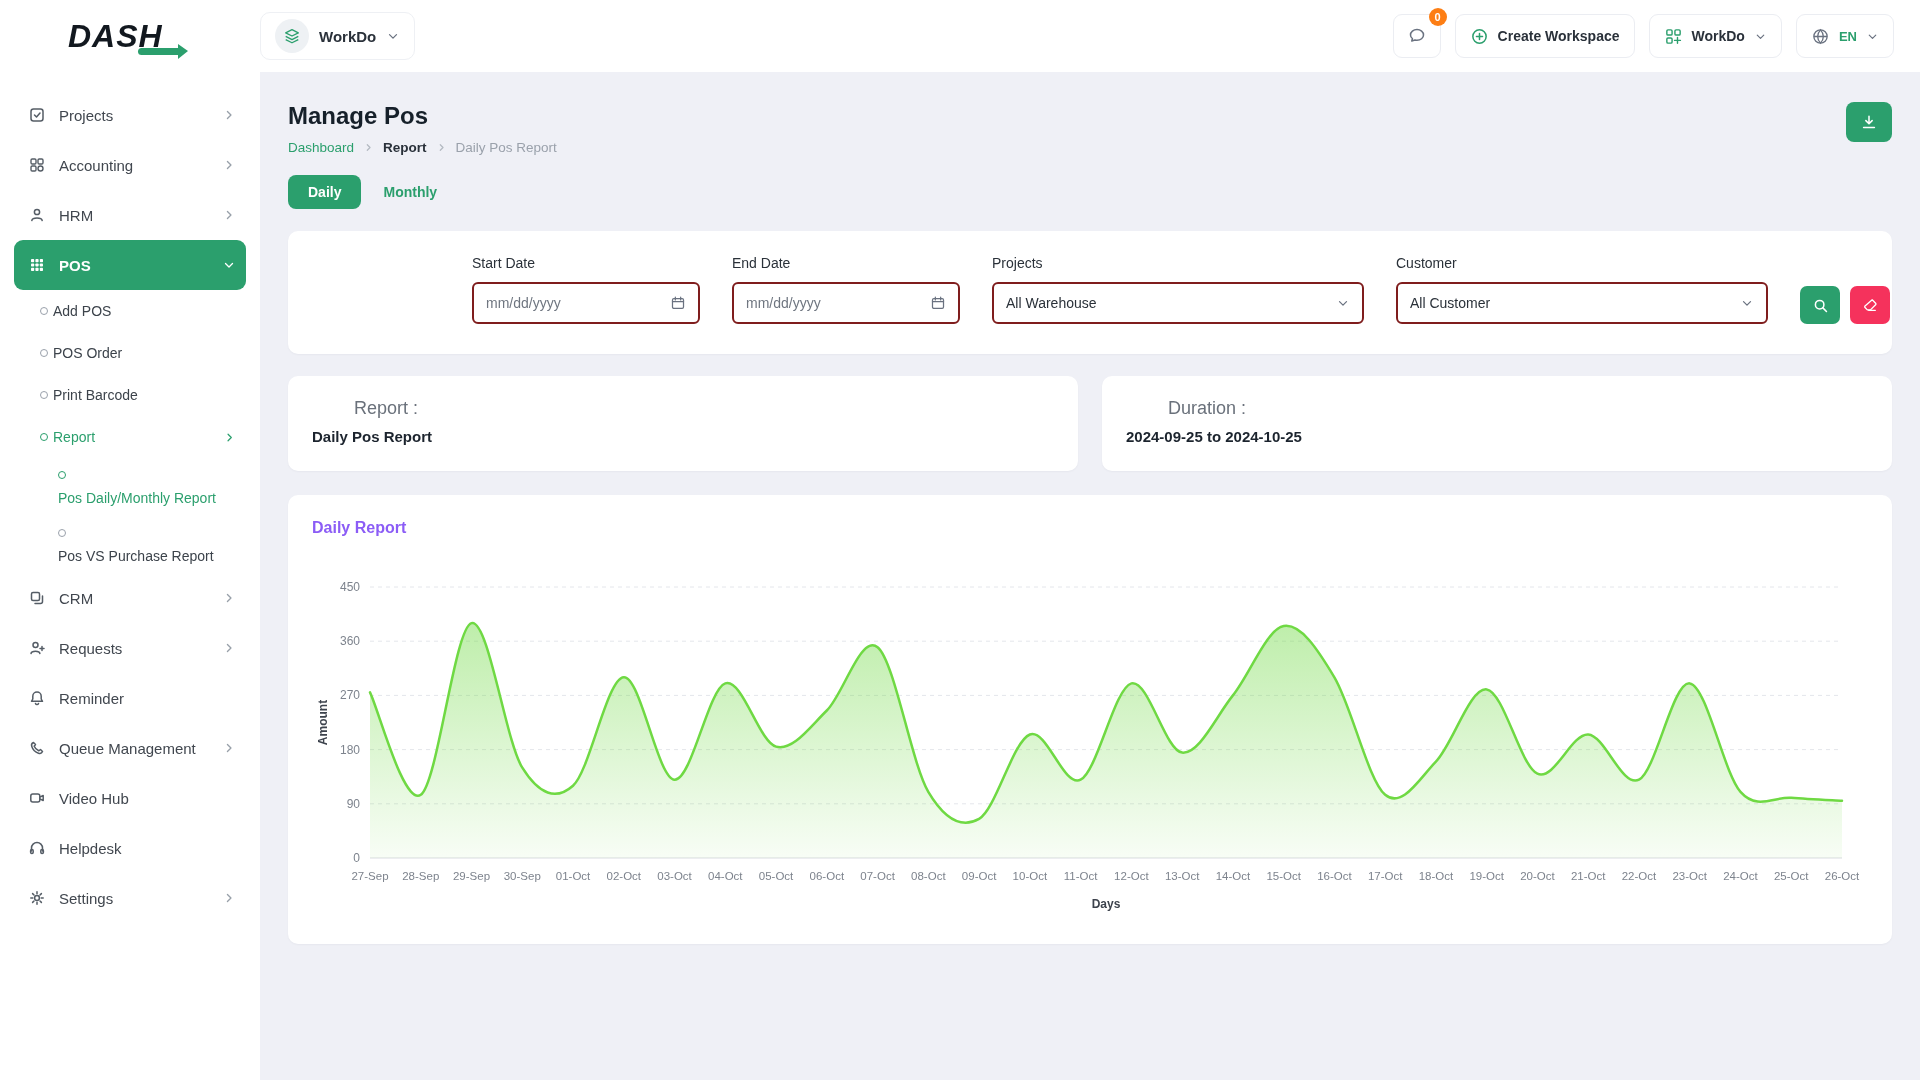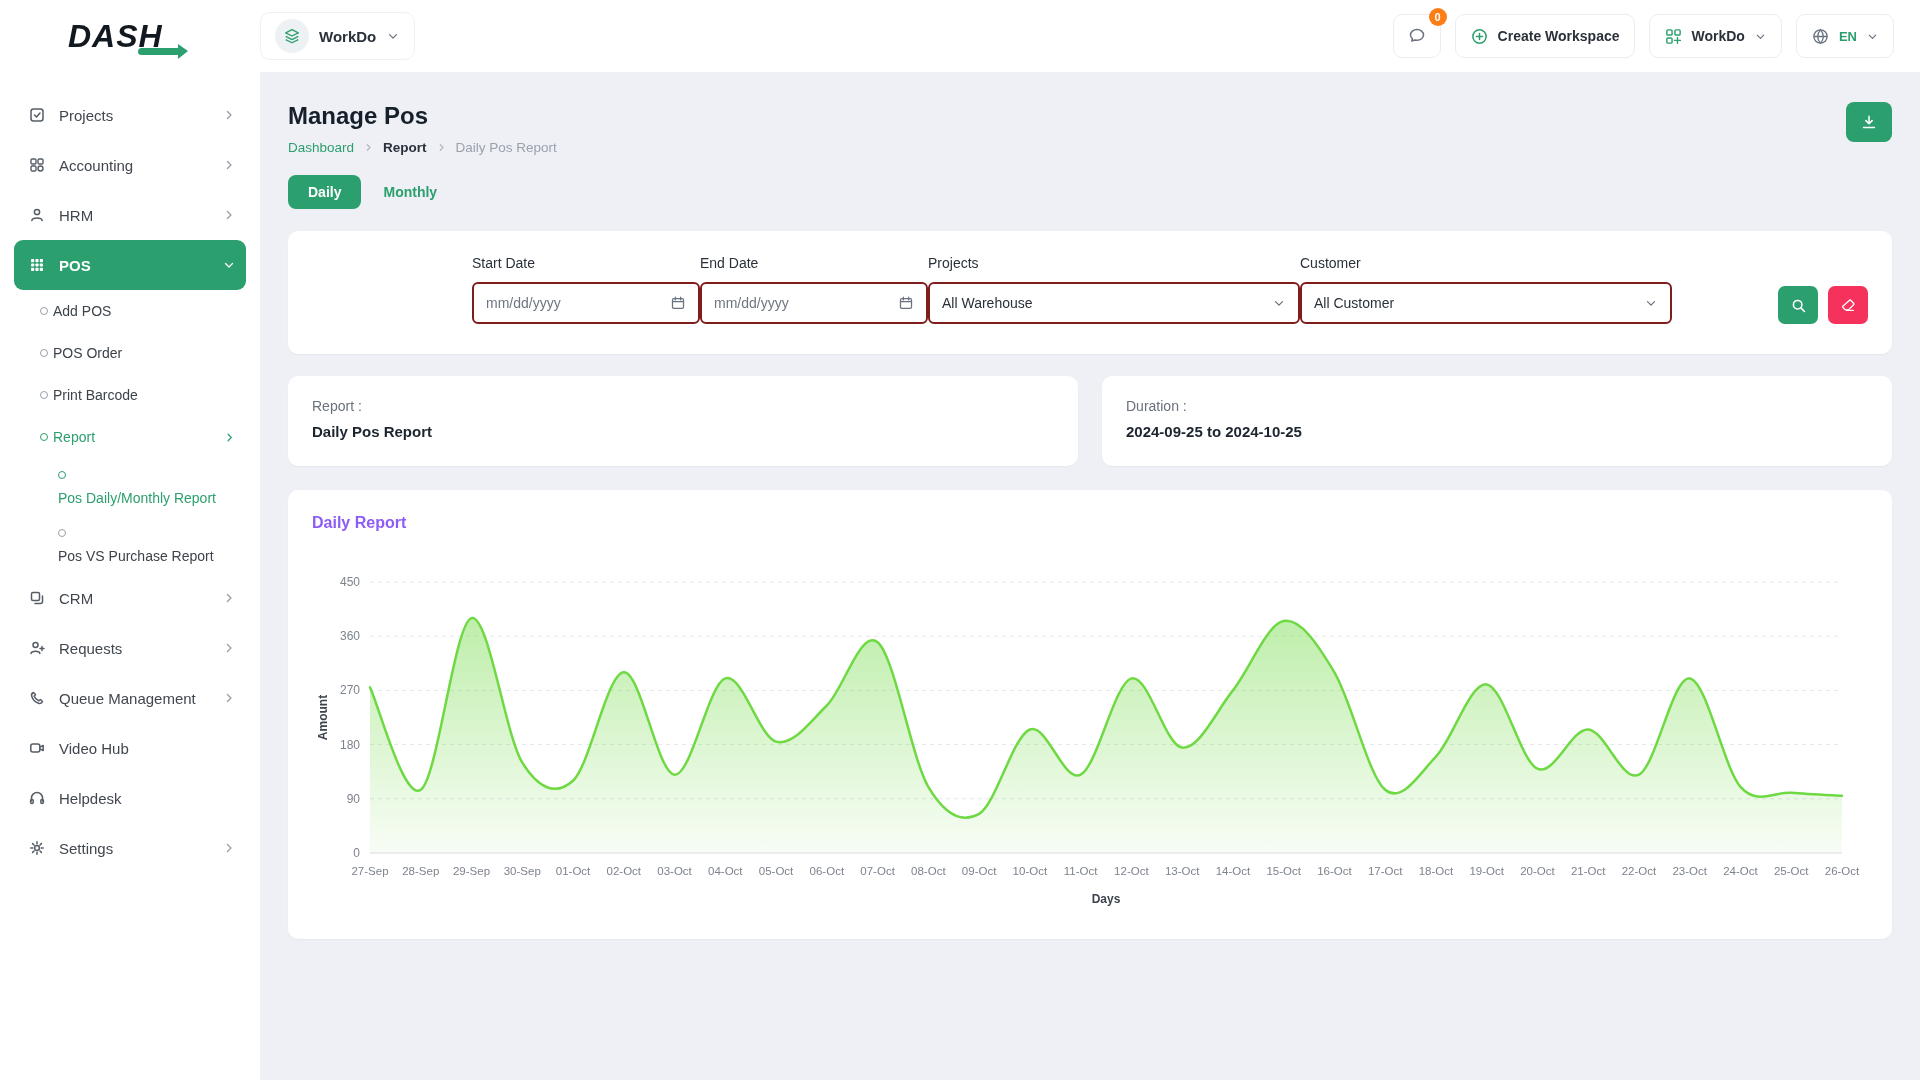--- a/index.html
+++ b/index.html
@@ -104,41 +104,41 @@
     font-family:"Liberation Sans", sans-serif;
   }
   .tab-monthly {
     background:transparent; color:#2b9f6d; border:none; padding:9px 6px;
     font-size:14px; font-weight:600; cursor:pointer; font-family:"Liberation Sans", sans-serif;
   }
   .card {
     background:#fff; border-radius:10px; box-shadow:0 1px 2px rgba(20,30,40,.04);
   }
   .filter-card { margin-top:22px; padding:24px 24px 30px; }
-  .filter-row { display:flex; padding-left:160px; align-items:flex-end; }
+  .filter-row { display:flex; gap:32px; padding-left:160px; align-items:flex-end; }
   .f-group { display:flex; flex-direction:column; }
   .f-label { font-size:14px; color:#2a3139; margin-bottom:11px; }
   .f-input {
     height:42px; border:2px solid #7f1d1d; border-radius:6px; background:#fff;
     display:flex; align-items:center; justify-content:space-between;
     padding:0 12px; cursor:pointer; font-size:14px;
   }
   .date-input { width:228px; color:#6f7680; }
   .select-input { width:372px; color:#2a3139; }
   .f-actions { margin-left:auto; display:flex; gap:10px; }
   .sq-btn {
     width:40px; height:38px; border:none; border-radius:7px; cursor:pointer;
     display:flex; align-items:center; justify-content:center; color:#fff;
   }
   .sq-green { background:#2b9f6d; }
   .sq-red { background:#f5325c; }
 
   .summary-row { display:grid; grid-template-columns:1fr 1fr; gap:24px; margin-top:22px; }
   .summary-card { padding:22px 24px 26px; }
-  .sum-label { font-size:14px; color:#6a717b; }
+  .sum-label { font-size:18px; color:#6a717b;margin-left:42px; }
   .sum-value { font-size:15px; font-weight:700; color:#1c242e; margin-top:9px; }
 
   .chart-card { margin-top:24px; padding:24px 24px 28px; }
   .chart-title { font-size:16px; font-weight:700; color:#8b5cf6; }
   .chart-wrap { margin-top:34px; }
 </style>
 </head>
 <body>
 
 <header class="topbar">
@@ -329,20 +329,29 @@
         </svg>
       </span>
     <span>Requests</span>
     <span class="chev">
         <svg width="14" height="14" viewBox="0 0 18 18" fill="none" stroke="currentColor" stroke-width="1.7" stroke-linecap="round" stroke-linejoin="round">
           <path d="M7 4.5L11.5 9 7 13.5"></path>
         </svg>
       </span>
   </div>
 
+  <div class="side-item">
+    <span class="s-ic">
+        <svg width="18" height="18" viewBox="0 0 18 18" fill="none" stroke="currentColor" stroke-width="1.5" stroke-linecap="round" stroke-linejoin="round">
+          <path d="M9 3a4.2 4.2 0 0 1 4.2 4.2V10l1.3 2.3H3.5L4.8 10V7.2A4.2 4.2 0 0 1 9 3z"></path>
+          <path d="M7.5 14.5a1.6 1.6 0 0 0 3 0"></path>
+        </svg>
+      </span>
+    <span>Reminder</span>
+  </div>
 
   <div class="side-item">
     <span class="s-ic">
         <svg width="18" height="18" viewBox="0 0 18 18" fill="none" stroke="currentColor" stroke-width="1.5" stroke-linecap="round" stroke-linejoin="round">
           <path d="M5.5 3.5l2 2-1.3 1.8a8.5 8.5 0 0 0 4.5 4.5l1.8-1.3 2 2c-.6 1.6-2.3 2.3-4 1.7C7 13.1 4.9 11 3.8 7.5c-.6-1.7.1-3.4 1.7-4z"></path>
         </svg>
       </span>
     <span>Queue Management</span>
     <span class="chev">
         <svg width="14" height="14" viewBox="0 0 18 18" fill="none" stroke="currentColor" stroke-width="1.7" stroke-linecap="round" stroke-linejoin="round">

